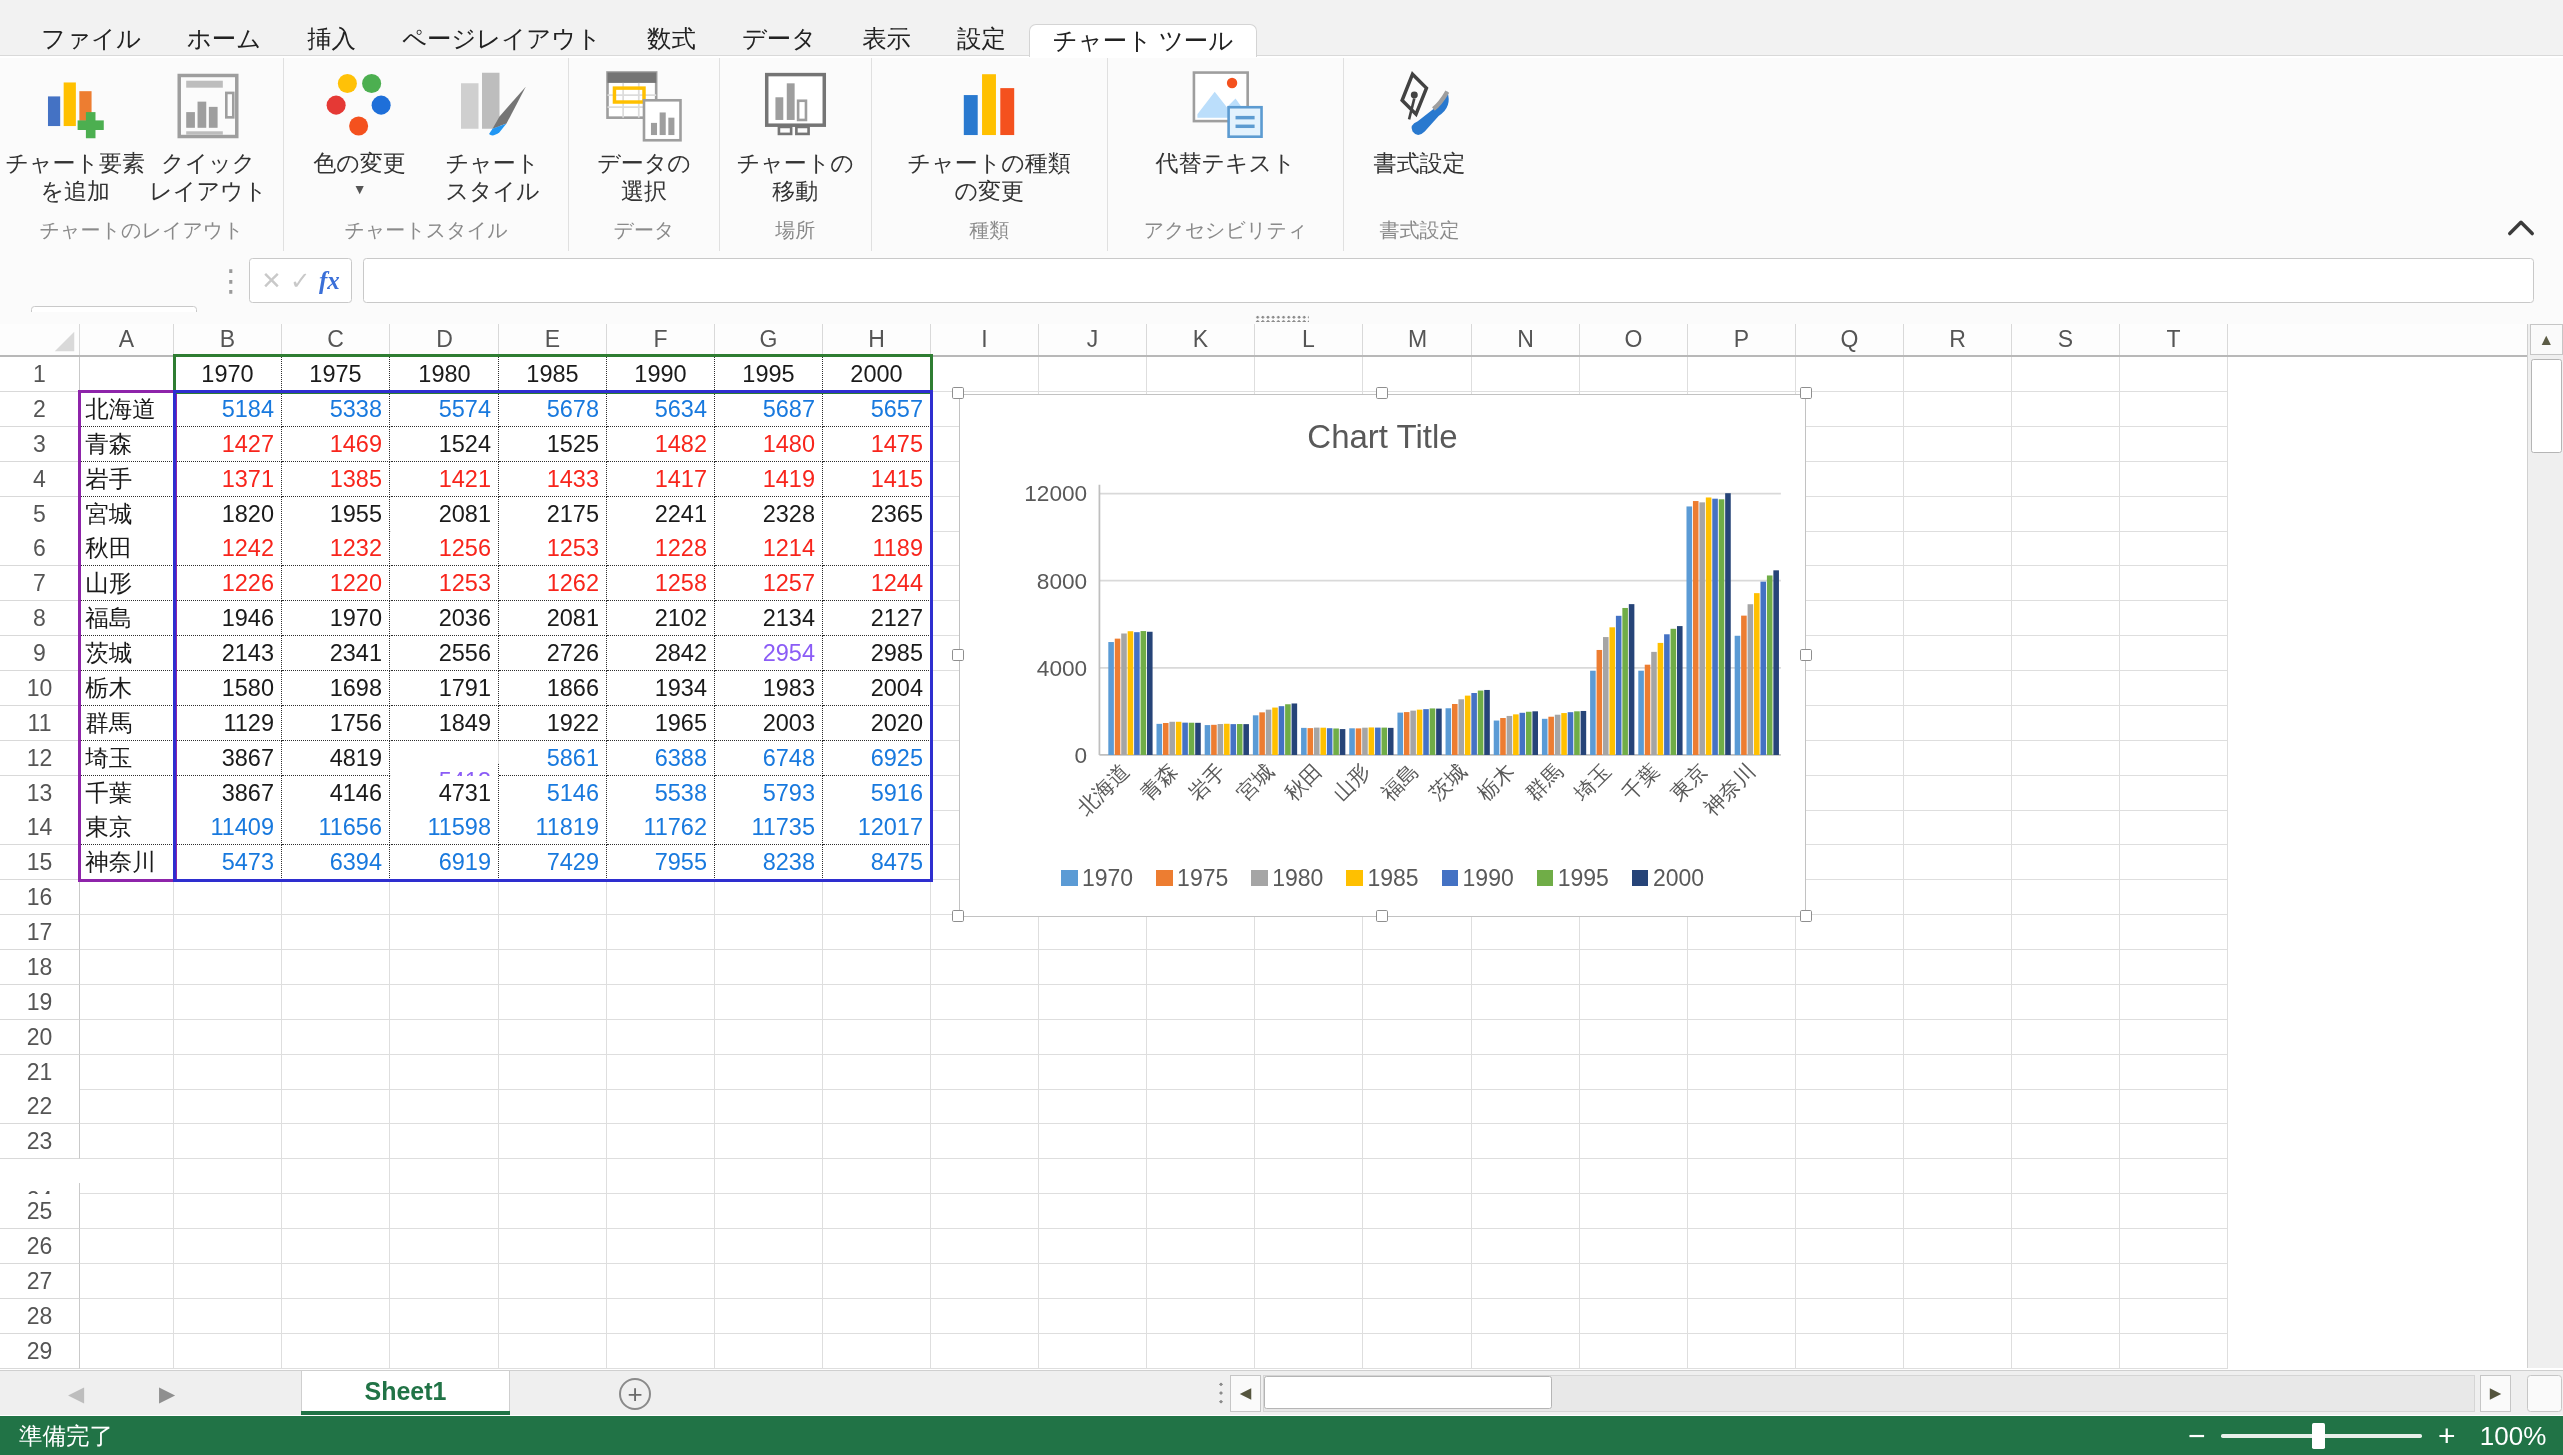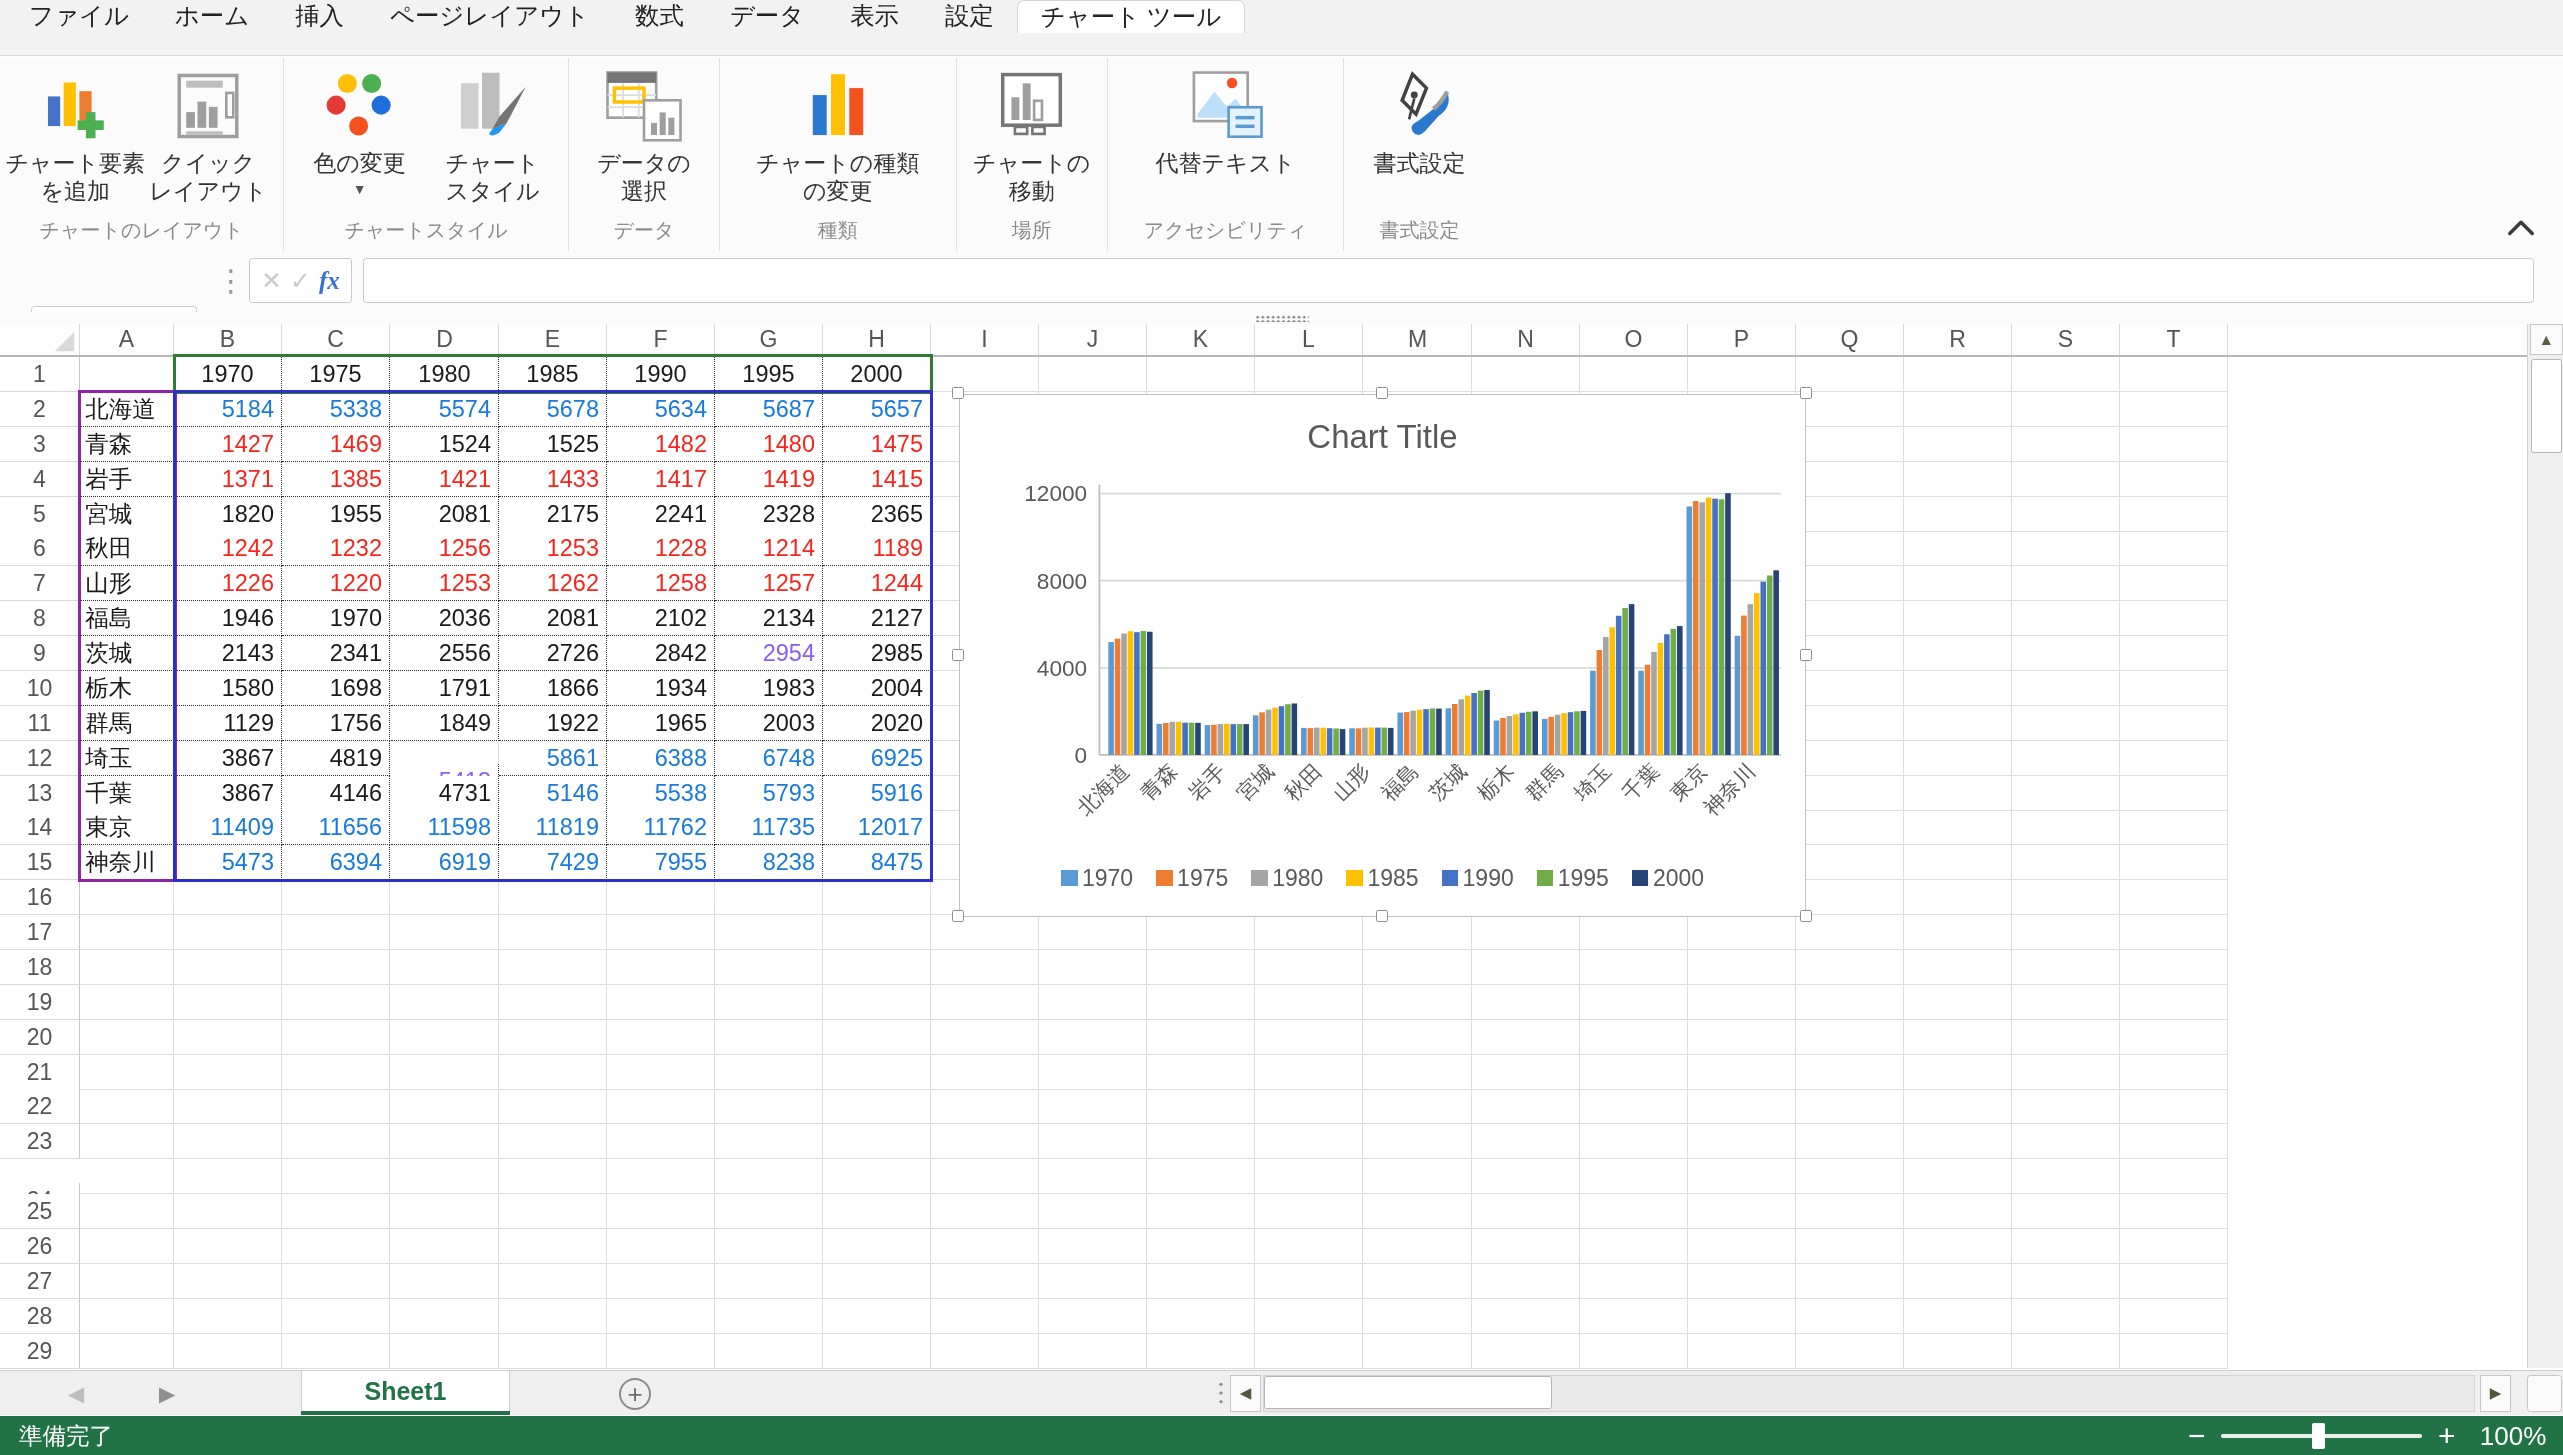--- a/index.html
+++ b/index.html
@@ -1,21 +1,21 @@
 <!DOCTYPE html>
 <html style="font-size:14px"><head>
 <meta charset="utf-8">
 <style>
   * { margin:0; padding:0; box-sizing:border-box; }
   html,body { width:2563px; height:1456px; overflow:hidden; }
   body { font-family:"Liberation Sans","DejaVu Sans",sans-serif; background:#fff; color:#2b2b2b; }
   .app { position:relative; width:2563px; height:1456px; background:#fff; }
 
   
-  .menubar { position:absolute; left:0; top:0; width:2563px; height:56px; background:#f2f2f2; border-bottom:1.7px solid #d9d9d9; display:flex; align-items:flex-start; padding-left:6px; }
+  .menubar { position:absolute; left:0; top:0; width:2563px; height:56px; background:#f2f2f2; border-bottom:1.7px solid #d9d9d9; display:flex; align-items:flex-end; padding-left:18px; }
   .menutab { display:flex; align-items:center; padding:0 23px; font-size:24.4px; color:#222; cursor:default; white-space:nowrap; }
   .menutab.active { background:#fff; border:1.7px solid #d4d4d4; border-bottom:none; border-radius:7px 7px 0 0; margin-bottom:-1.7px; }
 
   
   .ribbon { position:absolute; left:0; top:58px; width:2563px; height:194px; background:#fbfbfb; border-bottom:1.7px solid #d9d9d9; display:flex; align-items:stretch; }
   .rgroup { display:flex; flex-direction:column; align-items:center; padding:5.2px 8.7px 1.7px 8.7px; position:relative; }
   .rgroup + .rgroup { border-left:1.7px solid #e0e0e0; }
   .rbuttons { display:flex; flex:1; align-items:stretch; }
   .rbtn { width:133px; display:flex; flex-direction:column; align-items:center; justify-content:flex-start; padding-top:5.2px; position:relative; border-radius:5.2px; }
   .rbtn .icon { height:75px; display:flex; align-items:center; justify-content:center; }
@@ -190,50 +190,50 @@
                 <rect x="74" y="56" width="7" height="20" fill="#9e9e9e"></rect>
               </svg>
             </div>
             <div class="lbl">データの<br>選択</div>
           </div>
         </div>
         <div class="glabel">データ</div>
       </div>
       <div class="rgroup">
         <div class="rbuttons">
-          <div class="rbtn" style="width: 218px;">
-            <div class="icon">
-              <svg width="68" height="73" viewBox="0 0 78 84">
-                <rect x="10" y="30" width="16" height="46" fill="#2979CF"></rect>
-                <rect x="31" y="6" width="16" height="70" fill="#FFC000"></rect>
-                <rect x="52" y="22" width="16" height="54" fill="#F4511E"></rect>
-              </svg>
-            </div>
-            <div class="lbl">チャートの種類<br>の変更</div>
-          </div>
-        </div>
-        <div class="glabel">種類</div>
-      </div>
-      <div class="rgroup">
-        <div class="rbuttons">
           <div class="rbtn">
             <div class="icon">
               <svg width="75" height="70" viewBox="0 0 86 80">
                 <rect x="10" y="4" width="66" height="58" fill="#fff" stroke="#757575" stroke-width="4"></rect>
                 <rect x="20" y="30" width="9" height="26" fill="#9e9e9e"></rect>
                 <rect x="33" y="14" width="9" height="42" fill="#9e9e9e"></rect>
                 <rect x="46" y="34" width="9" height="22" fill="none" stroke="#9e9e9e" stroke-width="3"></rect>
                 <rect x="24" y="64" width="14" height="8" fill="none" stroke="#757575" stroke-width="3"></rect>
                 <rect x="44" y="64" width="14" height="8" fill="none" stroke="#757575" stroke-width="3"></rect>
               </svg>
             </div>
             <div class="lbl">チャートの<br>移動</div>
           </div>
         </div>
         <div class="glabel">場所</div>
+      </div>
+      <div class="rgroup">
+        <div class="rbuttons">
+          <div class="rbtn" style="width: 218px;">
+            <div class="icon">
+              <svg width="68" height="73" viewBox="0 0 78 84">
+                <rect x="10" y="30" width="16" height="46" fill="#2979CF"></rect>
+                <rect x="31" y="6" width="16" height="70" fill="#FFC000"></rect>
+                <rect x="52" y="22" width="16" height="54" fill="#F4511E"></rect>
+              </svg>
+            </div>
+            <div class="lbl">チャートの種類<br>の変更</div>
+          </div>
+        </div>
+        <div class="glabel">種類</div>
       </div>
       <div class="rgroup">
         <div class="rbuttons">
           <div class="rbtn" style="width: 218px;">
             <div class="icon">
               <svg width="78" height="73" viewBox="0 0 90 84">
                 <rect x="8" y="4" width="62" height="56" fill="#fff" stroke="#9e9e9e" stroke-width="3"></rect>
                 <circle cx="52" cy="16" r="6" fill="#F4511E"></circle>
                 <path d="M12 52 L32 26 L46 44 L56 34 L66 48 L66 56 L12 56 Z" fill="#BBDEFB"></path>
                 <rect x="48" y="44" width="38" height="34" fill="#E3F2FD" stroke="#5c9bd1" stroke-width="3"></rect>

